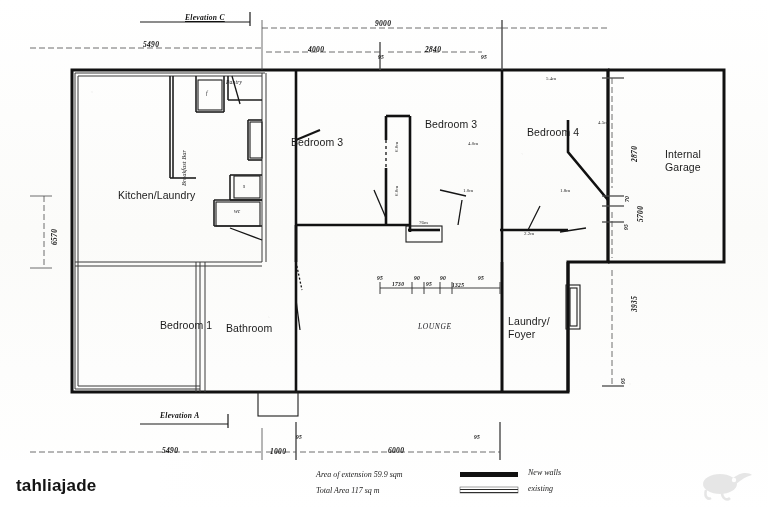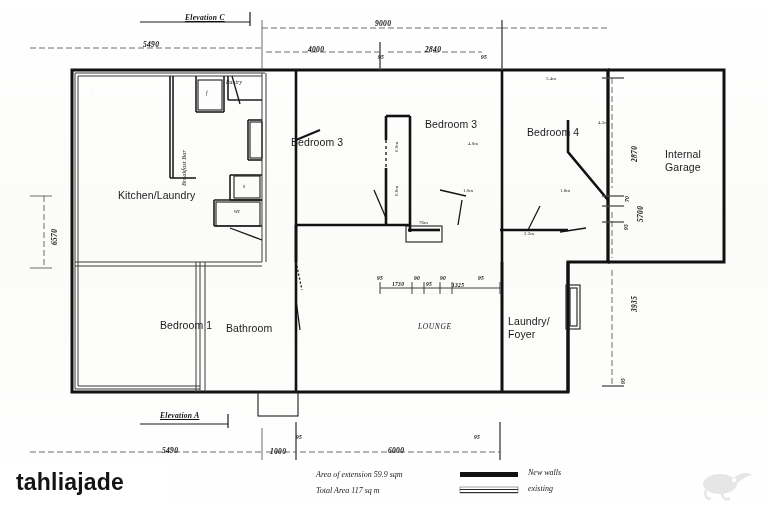--- a/index.html
+++ b/index.html
@@ -90,21 +90,21 @@
     white-space:nowrap;
   }
   #wm-band{
     position:absolute;left:0;bottom:0;width:250px;height:52px;
     background:linear-gradient(90deg,#ffffff 0%,#ffffff 62%,rgba(255,255,255,0) 100%);
     border-top-right-radius:26px;
   }
   #wm-text{
     position:absolute;left:16px;bottom:16px;
     font-family:"Liberation Sans", sans-serif;
-    font-size:23px;font-weight:bold;color:#141414;
+    font-size:17px;font-weight:bold;color:#141414;
     letter-spacing:.2px;
   }
   #wm-logo{position:absolute;right:16px;bottom:8px;opacity:.34;}
 </style>
 </head>
 <body>
 
 <div id="plan">
   <div id="paper-noise"></div>
 
@@ -292,21 +292,21 @@
   <div class="hand xs" style="left:234px;top:208px;">wc</div>
 
   <div class="dimtxt" style="left:185px;top:13px;text-decoration:underline;">Elevation C</div>
   <div class="dimtxt" style="left:375px;top:19px;">9000</div>
   <div class="dimtxt" style="left:143px;top:40px;">5490</div>
   <div class="dimtxt" style="left:308px;top:45px;">4000</div>
   <div class="dimtxt" style="left:425px;top:45px;">2840</div>
   <div class="dimtxt tiny" style="left:378px;top:54px;">95</div>
   <div class="dimtxt tiny" style="left:481px;top:54px;">95</div>
 
-  <div class="dimtxt" style="left:160px;top:411px;text-decoration:underline;">Elevation A</div>
+  <div class="dimtxt" style="left:160px;top:411px;">Elevation A</div>
   <div class="dimtxt" style="left:162px;top:446px;">5490</div>
   <div class="dimtxt" style="left:270px;top:447px;">1000</div>
   <div class="dimtxt" style="left:388px;top:446px;">6000</div>
   <div class="dimtxt tiny" style="left:296px;top:434px;">95</div>
   <div class="dimtxt tiny" style="left:474px;top:434px;">95</div>
 
   <div class="dimtxt v" style="left:50px;top:245px;">6570</div>
 
   <div class="dimtxt v" style="left:630px;top:162px;">2870</div>
   <div class="dimtxt v tiny" style="left:624px;top:202px;">70</div>

